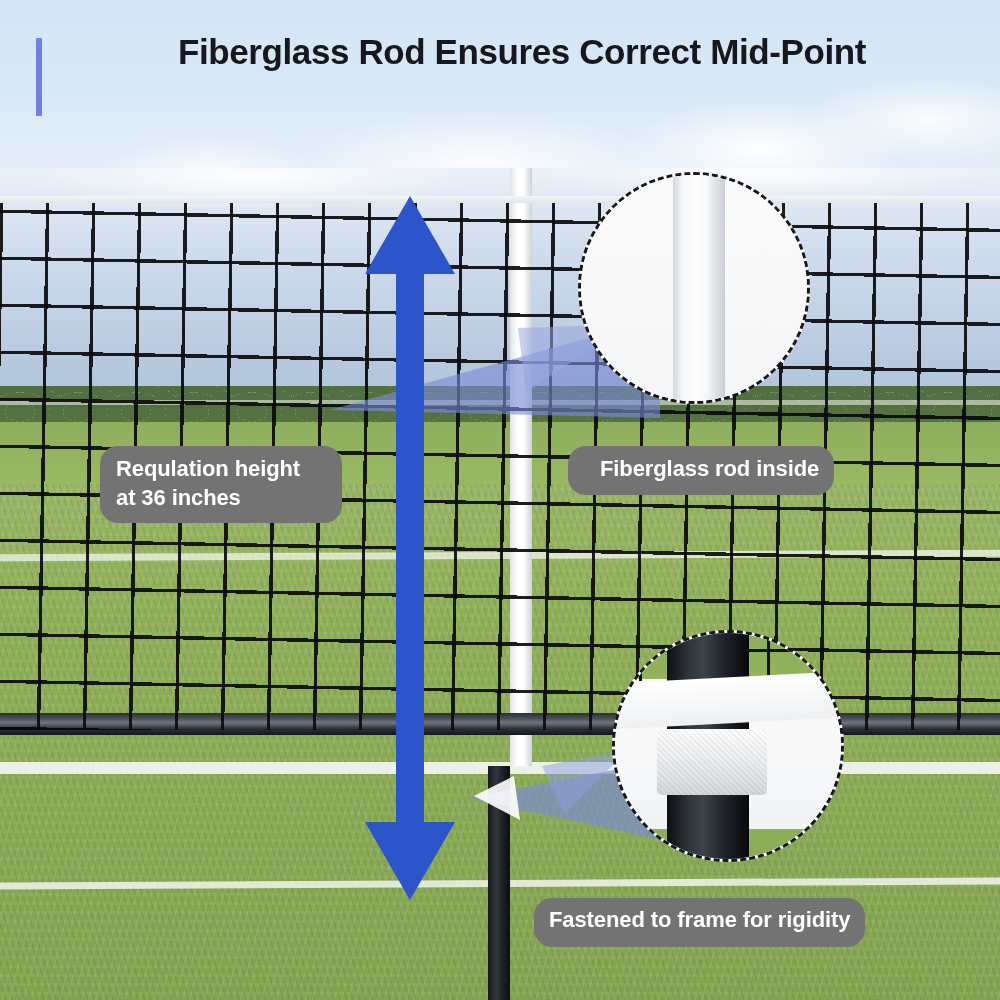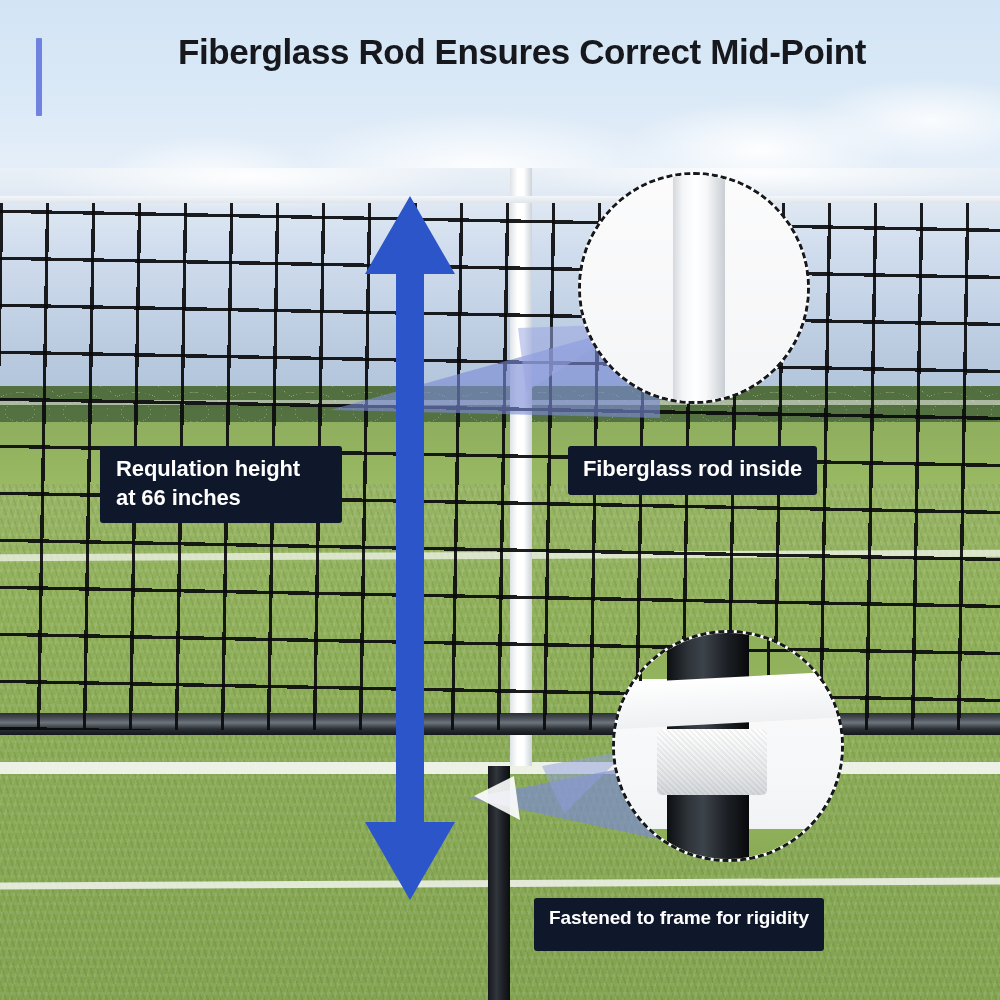--- a/index.html
+++ b/index.html
@@ -165,29 +165,29 @@
     border-radius:5px; z-index:6;
   }
   .ib-side-pole {
     position:absolute; left:226px; top:92px; width:40px; height:22px;
     background:linear-gradient(180deg,#3a4046 0%, #15181c 100%); z-index:4;
   }
 
   
   .callout {
     position:absolute; z-index:36;
-    background:#0f172a; color:#ffffff;
-    border-radius:3px;
+    background:#737373; color:#ffffff;
+    border-radius:18px;
     font-weight:700; letter-spacing:-0.1px;
     padding:9px 16px 11px 16px;
     line-height:1.3;
   }
   .callout.c1 { left:100px; top:446px; width:242px; font-size:22px; }
-  .callout.c2 { left:568px; top:446px; font-size:22px; padding:9px 15px 11px 15px; }
-  .callout.c3 { left:534px; top:898px; font-size:19px; padding:8px 15px 20px 15px; }
+  .callout.c2 { left:568px; top:446px; font-size:22px; padding:9px 15px 11px 32px; }
+  .callout.c3 { left:534px; top:898px; font-size:22px; padding:8px 15px 12px 15px; }
 </style>
 </head>
 <body>
 
 <div id="stage">
 
   <div class="scene">
 
     <div class="sky"></div>
     <div class="treeline"></div>
@@ -246,20 +246,20 @@
   <div class="header">
     <div class="header-sky"></div>
     <div class="accent-bar"></div>
     <div class="title">
       <div>Fiberglass Rod Ensures Correct Mid-Point</div>
     </div>
   </div>
 
   <div class="callout c1">
     <div>Requlation height</div>
-    <div>at 66 inches</div>
+    <div>at 36 inches</div>
   </div>
 
   <div class="callout c2">Fiberglass rod inside</div>
 
   <div class="callout c3">Fastened to frame for rigidity</div>
 
 </div>
 
 </body></html>

